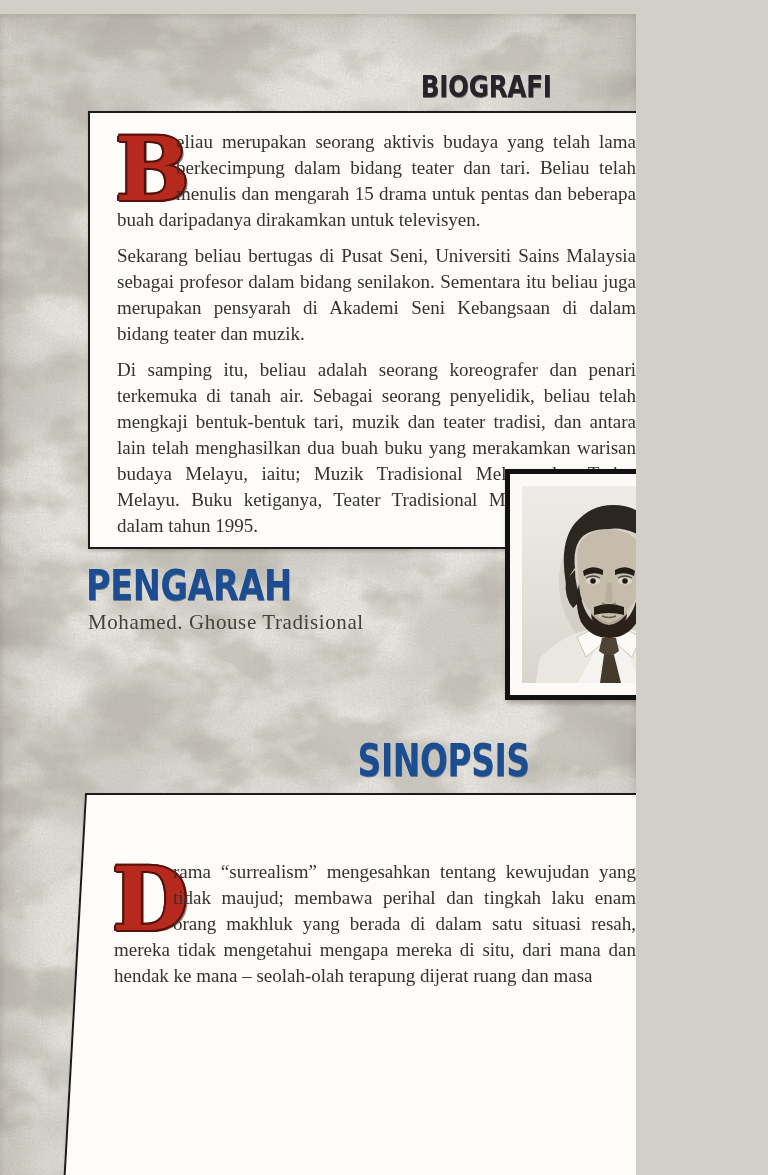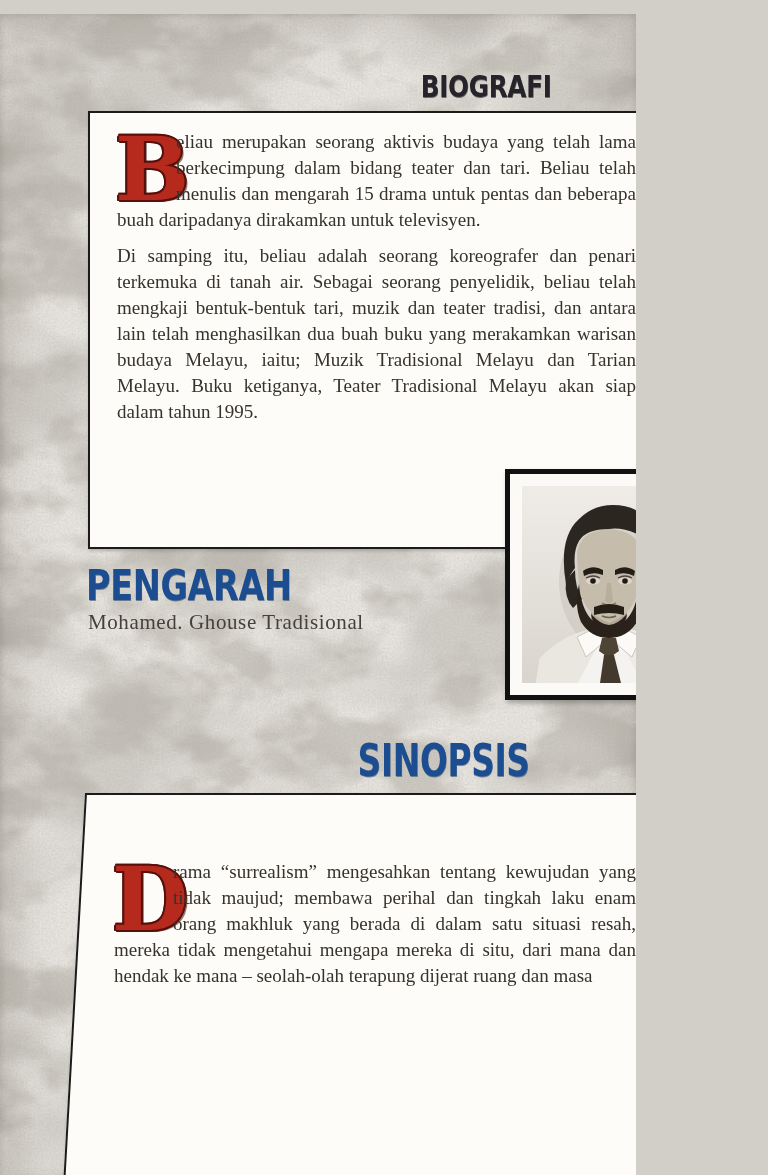--- a/index.html
+++ b/index.html
@@ -125,20 +125,21 @@
     <rect width="768" height="1175" filter="url(#streaks)" opacity="0.5"></rect>
     <rect width="768" height="1175" filter="url(#grain)" opacity="0.3"></rect>
   </svg>
   <div class="vignette"></div>
   <div class="scan-artifact"></div>
 
   <div class="display-heading h-biografi">BIOGRAFI</div>
 
   <div class="card card-biografi">
     <p class="body-par"><span class="dropcap">B</span><span>eliau merupakan seorang aktivis budaya yang telah lama berkecimpung dalam bidang teater dan tari. Beliau telah menulis dan mengarah 15 drama untuk pentas dan beberapa buah daripadanya dirakamkan untuk televisyen.</span></p>
+    <p class="body-par">Sekarang beliau bertugas di Pusat Seni, Universiti Sains Malaysia sebagai profesor dalam bidang senilakon. Sementara itu beliau juga merupakan pensyarah di Akademi Seni Kebangsaan di dalam bidang teater dan muzik.</p>
     <p class="body-par">Di samping itu, beliau adalah seorang koreografer dan penari terkemuka di tanah air. Sebagai seorang penyelidik, beliau telah mengkaji bentuk-bentuk tari, muzik dan teater tradisi, dan antara lain telah menghasilkan dua buah buku yang merakamkan warisan budaya Melayu, iaitu; Muzik Tradisional Melayu dan Tarian Melayu. Buku ketiganya, Teater Tradisional Melayu akan siap dalam tahun 1995.</p>
   </div>
 
   <div class="display-heading h-pengarah">PENGARAH</div>
   <div class="director-name">Mohamed. Ghouse Tradisional</div>
 
   <div class="photo-frame">
     <svg viewBox="0 0 175 197" xmlns="http://www.w3.org/2000/svg" preserveAspectRatio="none">
       <defs>
         <linearGradient id="pbg" x1="0" y1="0" x2="0" y2="1">

